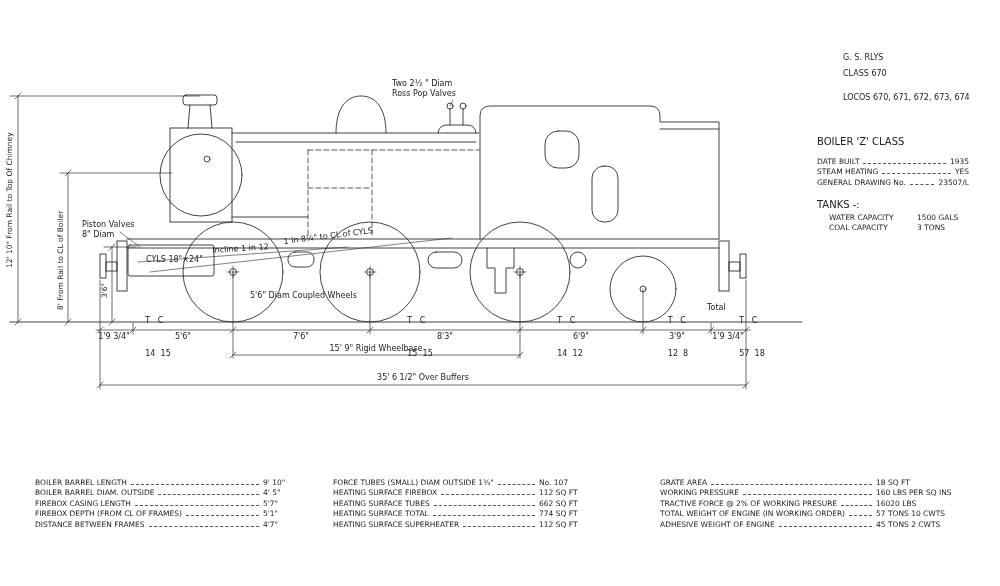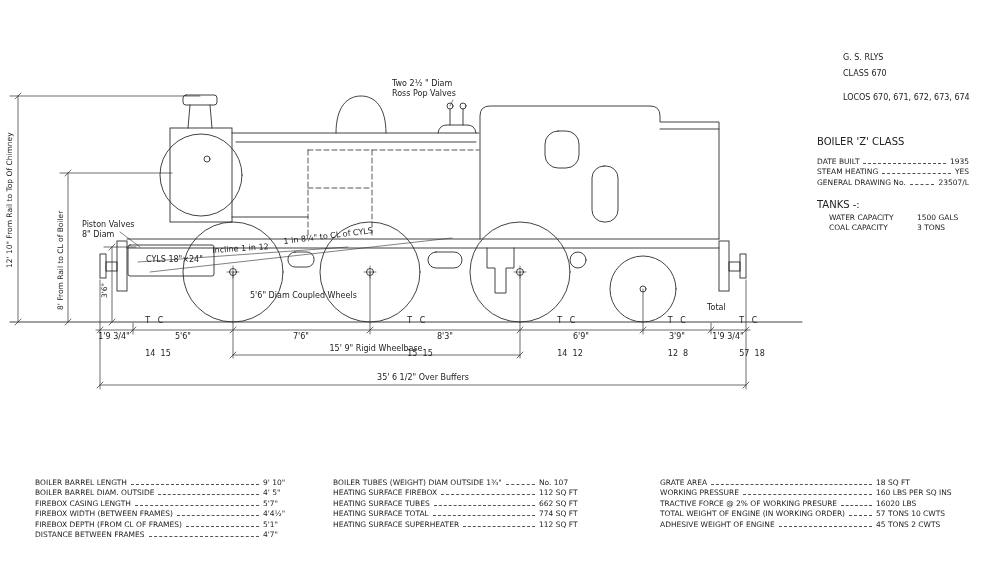--- a/index.html
+++ b/index.html
@@ -268,39 +268,34 @@
         <span class="lab">BOILER BARREL DIAM. OUTSIDE</span>
         <span class="fill"></span>
         <span class="val">4' 5"</span>
       </div>
     <div class="spec-row">
         <span class="lab">FIREBOX CASING LENGTH</span>
         <span class="fill"></span>
         <span class="val">5'7"</span>
       </div>
     <div class="spec-row">
-        <span class="lab">FIREBOX WIDTH (BETWEEN FRAMES)</span>
-        <span class="fill"></span>
-        <span class="val">4'4½"</span>
-      </div>
-    <div class="spec-row">
         <span class="lab">FIREBOX DEPTH (FROM CL OF FRAMES)</span>
         <span class="fill"></span>
         <span class="val">5'1"</span>
       </div>
     <div class="spec-row">
         <span class="lab">DISTANCE BETWEEN FRAMES</span>
         <span class="fill"></span>
         <span class="val">4'7"</span>
       </div>
   </div>
 
   <div class="spec-table t2" style="left:333px;top:476px;width:258px">
     <div class="spec-row">
-        <span class="lab">BOILER TUBES (WEIGHT) DIAM OUTSIDE 1¾"</span>
+        <span class="lab">FORCE TUBES (SMALL) DIAM OUTSIDE 1¾"</span>
         <span class="fill"></span>
         <span class="val">No. 107</span>
       </div>
     <div class="spec-row">
         <span class="lab">HEATING SURFACE FIREBOX</span>
         <span class="fill"></span>
         <span class="val">112 SQ FT</span>
       </div>
     <div class="spec-row">
         <span class="lab">HEATING SURFACE TUBES</span>

